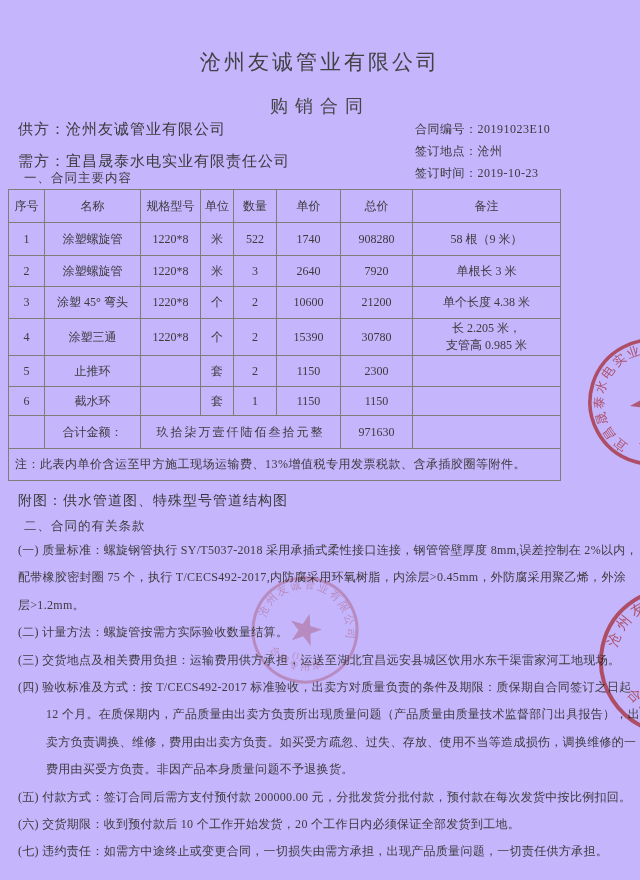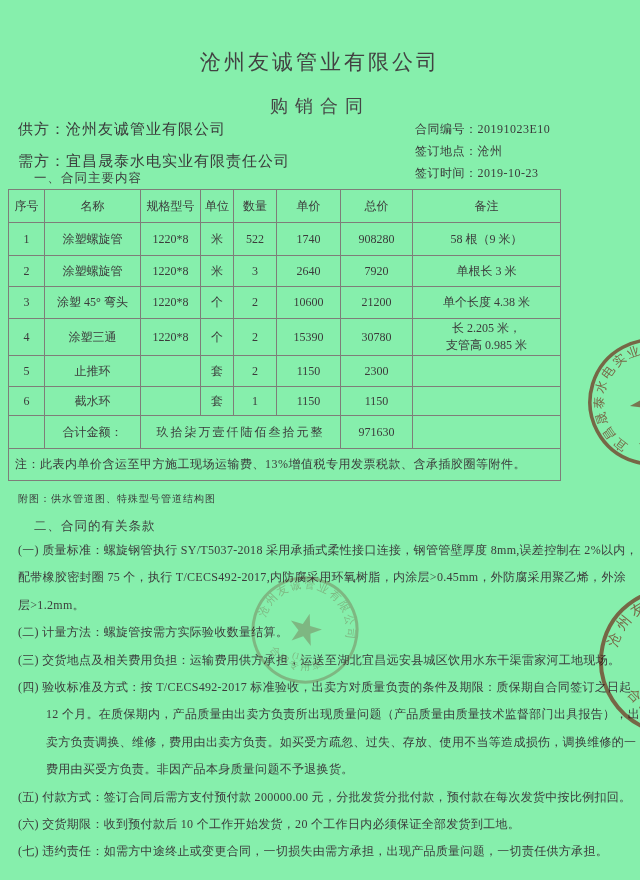--- a/index.html
+++ b/index.html
@@ -1,41 +1,41 @@
 <!DOCTYPE html>
 <html><head>
 <meta charset="utf-8">
 <style>
   html,body{margin:0;padding:0;background:#e9e9e7;}
   .page{
     position:relative;width:640px;height:880px;margin:0 auto;
-    background:#86efac;overflow:hidden;
+    background:#c4b5fd;overflow:hidden;
     font-family:"Liberation Serif","DejaVu Serif",serif;
     color:#3a3a3a;
   }
   .company-title{position:absolute;top:48px;left:0;right:0;text-align:center;
     font-size:21px;letter-spacing:3px;color:#424242;}
   .doc-title{position:absolute;top:94px;left:0;right:0;text-align:center;
     font-size:18px;letter-spacing:7px;color:#454545;}
   .party-line{position:absolute;left:18px;font-size:15px;letter-spacing:1px;}
   .supplier-line{top:120px;}
   .buyer-line{top:152px;}
-  .section-heading{position:absolute;left:34px;font-size:12.5px;letter-spacing:1px;color:#3d3d3d;}
+  .section-heading{position:absolute;left:24px;font-size:12.5px;letter-spacing:1px;color:#3d3d3d;}
   .section-1{top:170px;}
   .meta-block{position:absolute;left:415px;top:118px;font-size:12px;line-height:22px;letter-spacing:0.5px;}
   .meta-row span{display:inline;}
 
   table.items{position:absolute;left:8px;top:189px;width:552px;
     border-collapse:collapse;table-layout:fixed;font-size:12px;color:#3b3b3b;}
   table.items th,table.items td{border:1px solid #7e7e79;text-align:center;
     padding:1px 3px;font-weight:normal;white-space:pre-line;overflow:hidden;}
   table.items td.note-cell{text-align:left;padding:6px 6px;font-size:12px;letter-spacing:0.5px;margin-left:41px;}
   table.items td.amt-words{letter-spacing:2px;}
 
-  .attachment-line{position:absolute;left:18px;top:492px;font-size:10px;letter-spacing:1px;}
+  .attachment-line{position:absolute;left:18px;top:492px;font-size:14px;letter-spacing:1px;}
   .section-2{top:518px;}
   .terms{position:absolute;left:18px;top:537px;width:606px;font-size:12px;color:#3c3c3c;}
   .term-line{height:27.4px;line-height:27.4px;white-space:nowrap;letter-spacing:0.3px;}
   .term-line.indent{padding-left:28px;}
 
   .stamp{position:absolute;mix-blend-mode:multiply;pointer-events:none;}
   .stamp svg{overflow:visible;}
   .seal-text{font-family:"Liberation Serif","DejaVu Serif",serif;}
 </style>
 </head>

